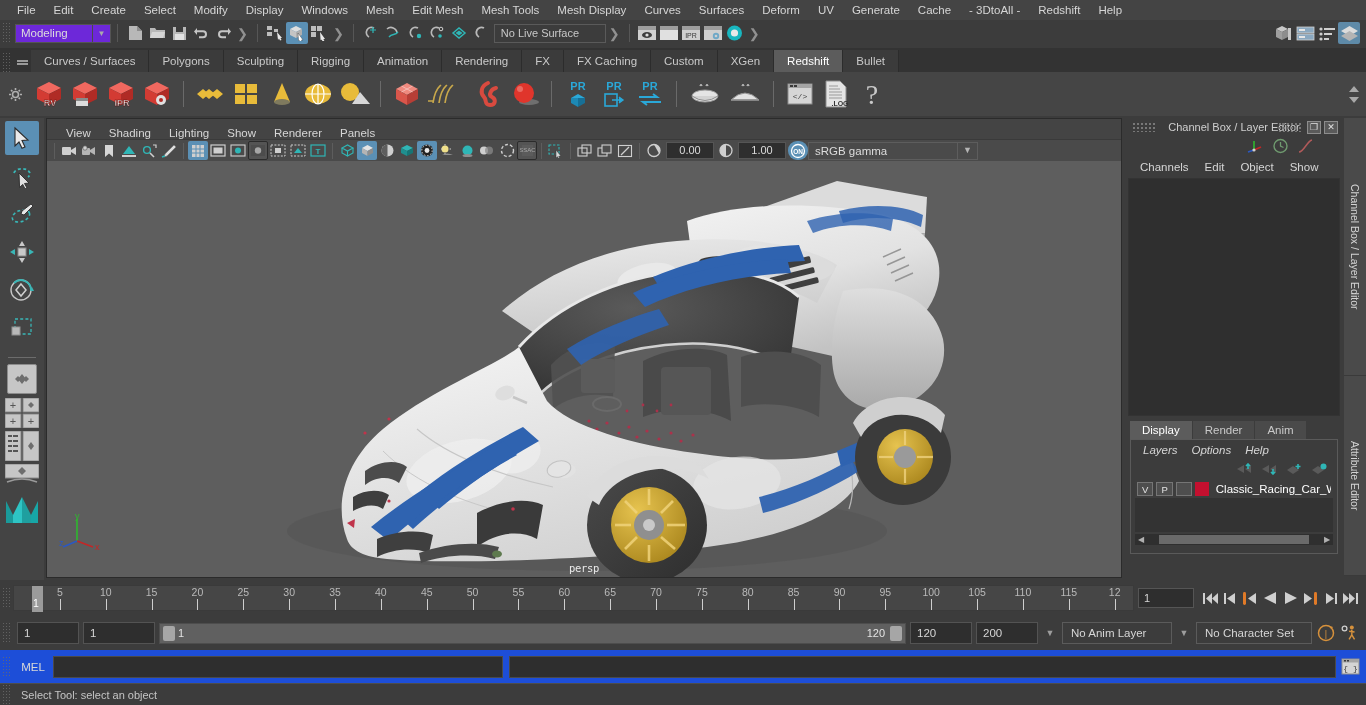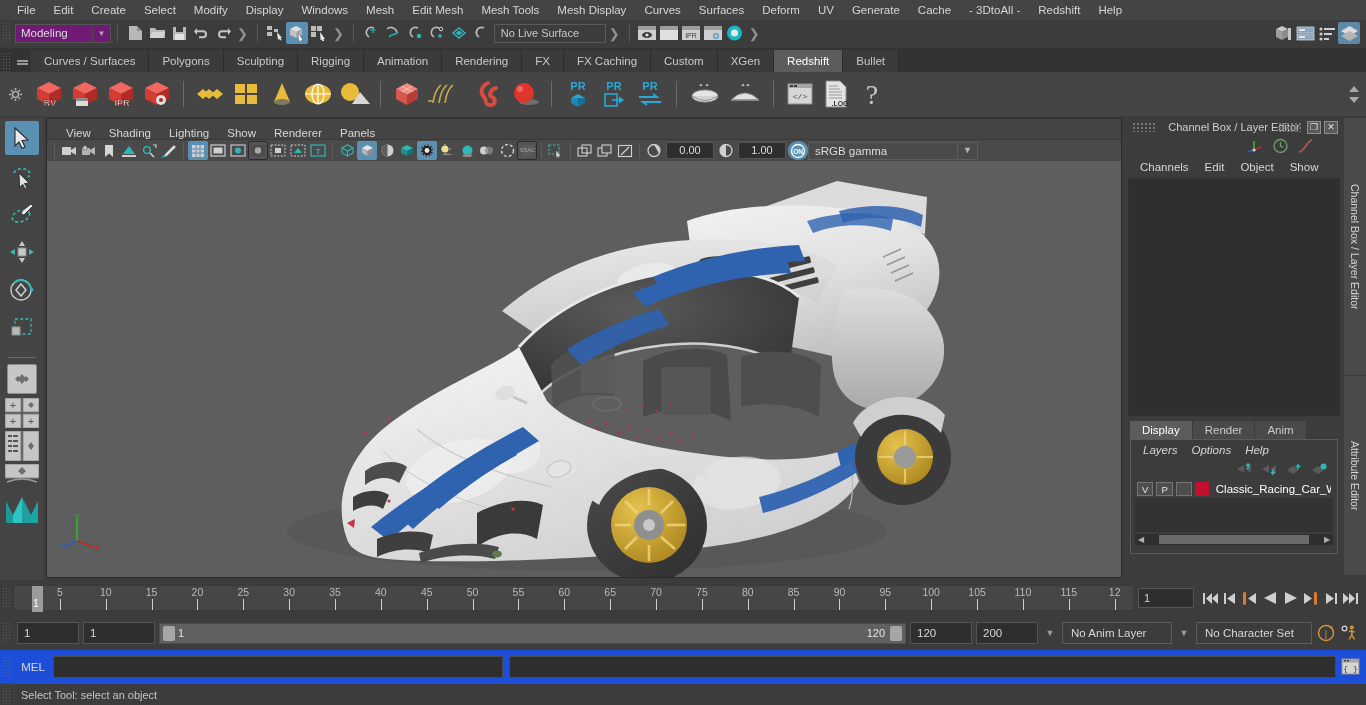--- a/index.html
+++ b/index.html
@@ -12,21 +12,21 @@
   }
   .app { position:relative; width:1366px; height:705px; background:#3c3c3c; }
 
   
   .menubar { position:absolute; left:0; top:0; width:1366px; height:20px; background:#444444; display:flex; align-items:center; padding-left:8px; }
   .menubar .mi { padding:0 9px; height:20px; line-height:20px; color:#d6d6d6; font-size:11.5px; white-space:nowrap; cursor:default; }
 
   
   .statusbar { position:absolute; left:0; top:20px; width:1366px; height:26px; background:#3c3c3c; display:flex; align-items:center; }
   .grip { width:9px; height:22px; background-image:radial-gradient(#6a6a6a 0.8px, transparent 0.9px); background-size:3px 3px; opacity:.8; flex:0 0 9px; margin:0 2px; }
-  .mode-select { display:flex; align-items:center; height:19px; width:96px; background:#701a75; border:1px solid #545454; margin-left:2px; }
+  .mode-select { display:flex; align-items:center; height:19px; width:96px; background:#6d28d9; border:1px solid #545454; margin-left:2px; }
   .mode-select .lbl { flex:1; padding-left:5px; font-size:11.5px; color:#dcdcdc; }
   .mode-select .arrow { width:18px; text-align:center; color:#aaa; font-size:8px; border-left:1px solid #4a4a4a; line-height:17px;}
   .sep-v { width:1px; height:18px; background:#565656; margin:0 6px; flex:0 0 1px; }
   .sb-icon { width:22px; height:22px; display:flex; align-items:center; justify-content:center; flex:0 0 22px; border-radius:2px; }
   .sb-icon.on { background:#5b90b5; }
   .live-box { height:19px; width:112px; background:#3c3c3c; border:1px solid #5a5a5a; line-height:17px; padding-left:6px; color:#c8c8c8; font-size:11px; margin-left:2px;}
   .chev { color:#909090; font-size:13px; padding:0 3px; }
 
   
   .shelf-tabs { position:absolute; left:0; top:48px; width:1366px; height:24px; background:#333; display:flex; align-items:flex-end; }
@@ -1044,20 +1044,21 @@
         <svg width="46" height="44" viewBox="0 0 46 44">
           <line x1="18" y1="30" x2="18" y2="8" stroke="#2eb82e" stroke-width="1.6"></line>
           <line x1="18" y1="30" x2="34" y2="36" stroke="#c42626" stroke-width="1.6"></line>
           <line x1="18" y1="30" x2="4" y2="36" stroke="#2a58c4" stroke-width="1.6"></line>
           <text x="16" y="8" font-size="9" fill="#2eb82e" font-family="Liberation Sans">y</text>
           <text x="36" y="39" font-size="9" fill="#c42626" font-family="Liberation Sans">x</text>
           <text x="0" y="35" font-size="9" fill="#2a58c4" font-family="Liberation Sans">z</text>
         </svg>
       </div>
 
+      <div class="vp-label">persp</div>
     </div>
   </div>
 
   <div class="right-dock">
     <div class="dock-title">
       <div class="dock-dots" style="position:absolute;left:6px;"></div>
       <span>Channel Box / Layer Editor</span>
       <div class="dock-dots" style="position:absolute;right:40px;"></div>
       <div style="position:absolute;right:4px;display:flex;">
         <div class="dock-btn">❐</div>

